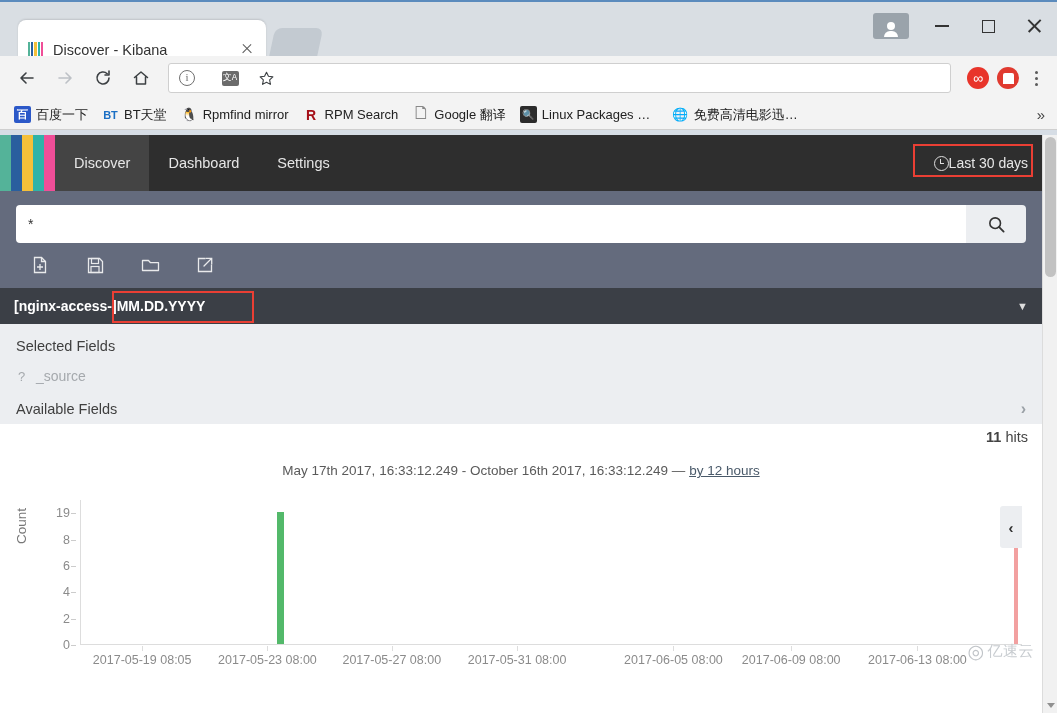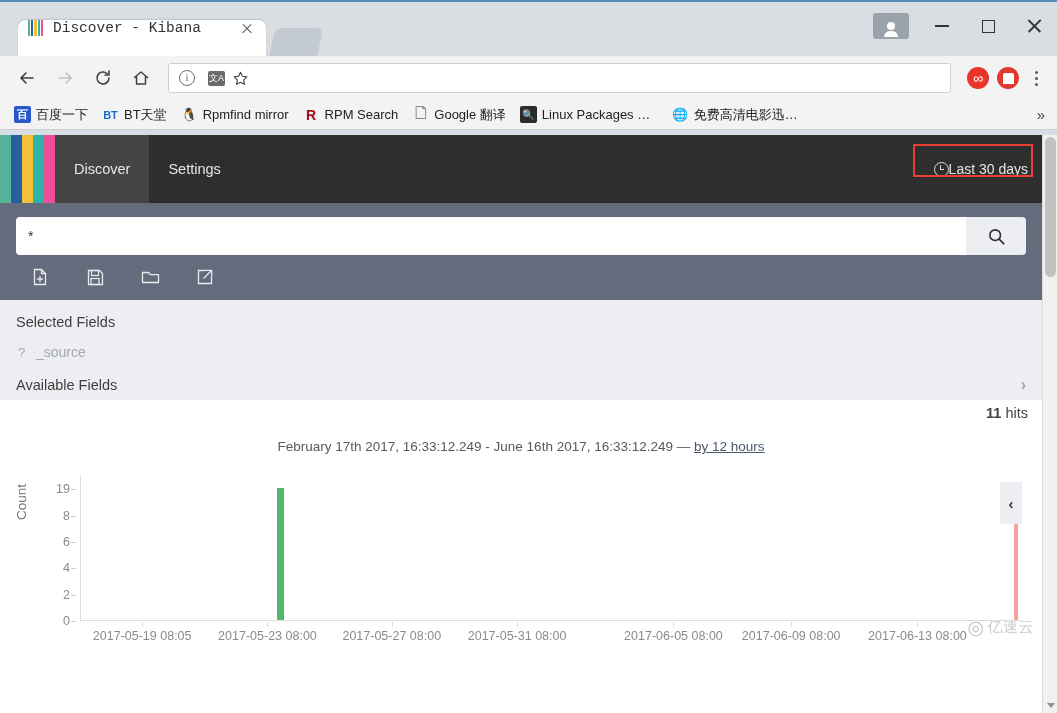--- a/index.html
+++ b/index.html
@@ -18,24 +18,23 @@
     height:56px; background:#d9dee3;
     position:relative;
     border-top:2px solid #5b8bbd;
   }
   .tabstrip { position:absolute; left:0; top:0; right:0; height:56px; }
   .tab {
     position:absolute; left:18px; top:18px;
     width:248px; height:38px;
     background:#fff;
     border-radius:8px 8px 0 0;
-    display:flex; align-items:flex-start;
+    display:flex; align-items:flex-end;
     padding:0 10px;
     box-shadow:0 -1px 2px rgba(0,0,0,.12);
-    font-family:Liberation Mono, monospace;
   }
   .tab-favicon { width:16px; height:16px; display:flex; margin-right:9px; }
   .tab-favicon i { display:block; width:3px; height:16px; margin-right:1px; }
   .tab-title {
     font-size:14.5px; color:#333; flex:1;
     white-space:nowrap; overflow:hidden; text-overflow:ellipsis;
   }
   .tab-close { width:18px; height:18px; position:relative; cursor:pointer; }
   .tab-close:before, .tab-close:after {
     content:''; position:absolute; left:3px; top:8px;
@@ -85,21 +84,21 @@
   .url-info {
     width:16px; height:16px; border:1.4px solid #6f6f6f; border-radius:50%;
     font-size:11px; color:#6f6f6f; line-height:13px; text-align:center;
     margin-right:9px; flex:none; font-family:"Liberation Serif", serif;
   }
   .url-text {
     font-size:14.5px; white-space:nowrap; overflow:hidden;
     flex:1; color:#9b9b9b;
   }
   .url-text b { color:#202020; font-weight:400; }
-  .url-icon { width:20px; height:20px; flex:none; margin-left:4px; display:flex; align-items:center; cursor:pointer; }
+  .url-icon { width:20px; height:20px; flex:none; margin-left:16px; display:flex; align-items:center; justify-content:center; cursor:pointer;font-family:Liberation Mono, monospace; }
   .translate-ic {
     width:17px; height:15px; background:#6b6b6b; border-radius:2px;
     color:#fff; font-size:9px; line-height:15px; text-align:center;
   }
   .ext-ic { width:22px; height:22px; border-radius:50%; margin-left:8px; cursor:pointer; display:flex; align-items:center; justify-content:center; }
   .ext-infinity { background:#e8342a; color:#fff; font-size:14px; }
   .ext-stop { background:#e03a2f; }
   .ext-stop span { display:block; width:11px; height:11px; border-radius:2px 2px 0 0; background:#fff; }
   .kebab { width:22px; margin-left:6px; display:flex; flex-direction:column; align-items:center; gap:3px; cursor:pointer; }
   .kebab i { width:3px; height:3px; border-radius:50%; background:#5a5a5a; display:block; }
@@ -125,21 +124,21 @@
   }
   .k-thumb { position:absolute; left:2px; top:2px; width:11px; height:140px; background:#c2c2c2; border-radius:6px; }
   .k-scroll-up, .k-scroll-dn { position:absolute; left:0; width:15px; height:15px; display:flex; align-items:center; justify-content:center; }
   .k-scroll-up { top:0; } .k-scroll-dn { bottom:0; }
   .arr { width:0; height:0; border-left:4px solid transparent; border-right:4px solid transparent; }
   .arr-up { border-bottom:5px solid #909090; }
   .arr-dn { border-top:5px solid #909090; }
 
   .k-inner { position:absolute; left:0; top:0; right:15px; bottom:0; }
 
-  .k-navbar { height:68px; background:#2e2e2e; display:flex; align-items:stretch; position:relative; }
+  .k-navbar { height:56px; background:#2e2e2e; display:flex; align-items:stretch; position:relative; }
   .k-logo { width:55px; display:flex; }
   .k-logo i { flex:1; }
   .k-nav-items { display:flex; align-items:stretch; }
   .k-nav-item {
     display:flex; align-items:center; padding:0 19px;
     color:#e6e6e6; font-size:14.5px; cursor:pointer; position:relative;
   }
   .k-nav-item.active { background:#444444; }
   .k-time {
     margin-left:auto; display:flex; align-items:center; 
@@ -356,20 +355,23 @@
         <span class="k-logo">
           <i style="background:#54b399"></i>
             <i style="background:#2a5f9e"></i>
             <i style="background:#f5c039"></i>
             <i style="background:#2fb3a8"></i>
             <i style="background:#f04e98"></i>
         </span>
         <div class="k-nav-items">
           <div class="k-nav-item active">
               <span>Discover</span>
+            </div>
+          <div class="k-nav-item">
+              <span>Dashboard</span>
             </div>
           <div class="k-nav-item">
               <span>Settings</span>
             </div>
         </div>
         <div class="k-time">
           <span class="clock-ic"></span>
           <span>Last 30 days</span>
         </div>
         <span class="annot" style="left:913px;top:9px;width:120px;height:33px;"></span>
@@ -407,41 +409,46 @@
           </span>
           <span class="k-tool">
             <svg width="20" height="20" viewBox="0 0 20 20">
                 <path d="M10.5 3.5h-7v13h13v-7" fill="none" stroke="#e9eaec" stroke-width="1.3"></path>
                 <path d="M9 11l7.5-7.5M11 3.3h5.7v5.6" fill="none" stroke="#e9eaec" stroke-width="1.3" stroke-linecap="round"></path>
               </svg>
           </span>
         </div>
       </div>
 
+      <div class="k-indexbar">
+        <span class="k-indexname">[nginx-access-]MM.DD.YYYY</span>
+        <span class="k-indexcaret">▼</span>
+        <span class="annot" style="left:112px;top:3px;width:142px;height:32px;"></span>
+      </div>
 
       <div class="k-sidebar" style="height: 100px;">
         <div class="k-sb-title">Selected Fields</div>
         <div class="k-field">
           <span class="k-field-type">?</span>
           <span class="k-field-name">_source</span>
         </div>
         <div class="k-avail">
           <span class="k-sb-title" style="padding:0">Available Fields</span>
           <span class="k-avail-expand">›</span>
         </div>
       </div>
 
       <div class="k-content" style="height: 243px;">
         <div class="k-hits">
           <b>11</b>
           <span>hits</span>
         </div>
 
         <div class="k-timelabel">
-          <span>February 17th 2017, 16:33:12.249 - June 16th 2017, 16:33:12.249 —</span>
+          <span>May 17th 2017, 16:33:12.249 - October 16th 2017, 16:33:12.249 —</span>
           <a>by 12 hours</a>
         </div>
 
         <div class="chart-area">
           <span class="y-label">Count</span>
           <div class="y-ticks" id="yaxis">
               <span class="y-tick" style="top: 145px;">0</span>
               <span class="y-tickmark" style="top: 145px;"></span>
               <span class="y-tick" style="top: 118.636px;">2</span>
               <span class="y-tickmark" style="top: 118.636px;"></span>

